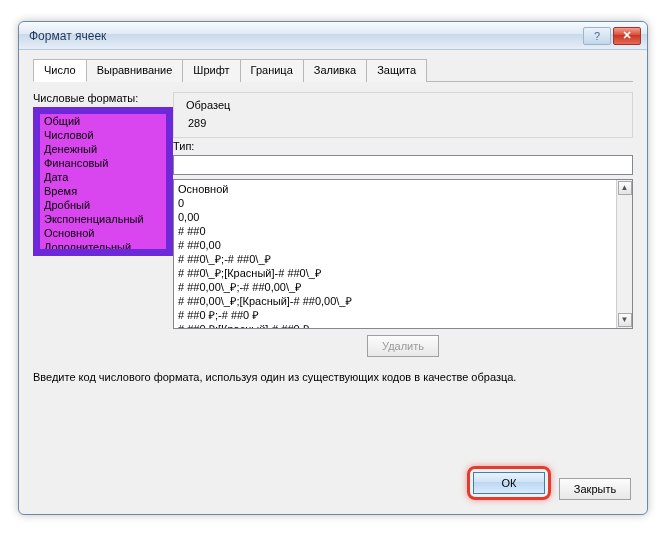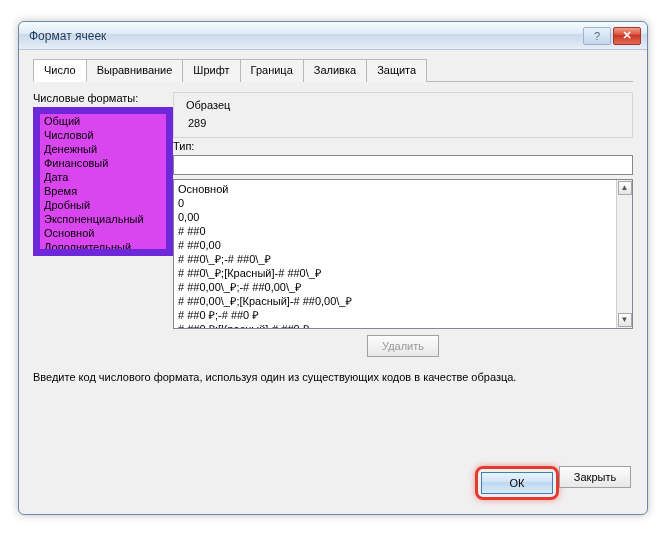--- a/index.html
+++ b/index.html
@@ -29,21 +29,21 @@
 .codebox{border:1px solid #828790;background:#fff;height:150px;overflow:hidden;display:flex}
 .codelines{flex:1;overflow:auto;padding:2px 4px}
 .codelines div{white-space:pre;line-height:14px;cursor:default}
 .scrollbar{width:16px;background:#f0f0f0;border-left:1px solid #cfcfcf;display:flex;flex-direction:column;align-items:center}
 .sb-btn{width:14px;height:14px;background:linear-gradient(#fdfdfd,#e4e4e4);border:1px solid #a9a9a9;margin:1px;font-size:8px;text-align:center;line-height:12px;color:#555}
 .sb-track{flex:1;width:14px}
 .delrow{display:flex;justify-content:center;margin-top:6px}
 .btn{min-width:72px;height:22px;border:1px solid #a0a0a0;background:linear-gradient(#fcfcfc,#e8e8e8);padding:0 12px;cursor:default}
 .btn[disabled]{color:#9a9a9a}
 .hint{margin-top:14px;margin-bottom:auto}
-.footer{display:flex;justify-content:flex-end;gap:0;align-items:flex-start;padding:6px 2px 2px}
+.footer{display:flex;justify-content:flex-end;gap:8px;align-items:flex-end;padding:6px 2px 2px}
 .btn.ok{background:linear-gradient(#eaf3fc,#cfe3f6 45%,#bcd7f1 46%,#d9ebfb);border-color:#3c7fb1}
 .okwrap{border:3px solid #e53a2e;border-radius:8px;padding:3px;box-shadow:0 0 6px rgba(229,58,46,.5)}
 </style>
 </head>
 <body>
 
 <div class="win">
  <div class="titlebar">
   <div class="t">Формат ячеек</div>
   <div class="wbtns">

